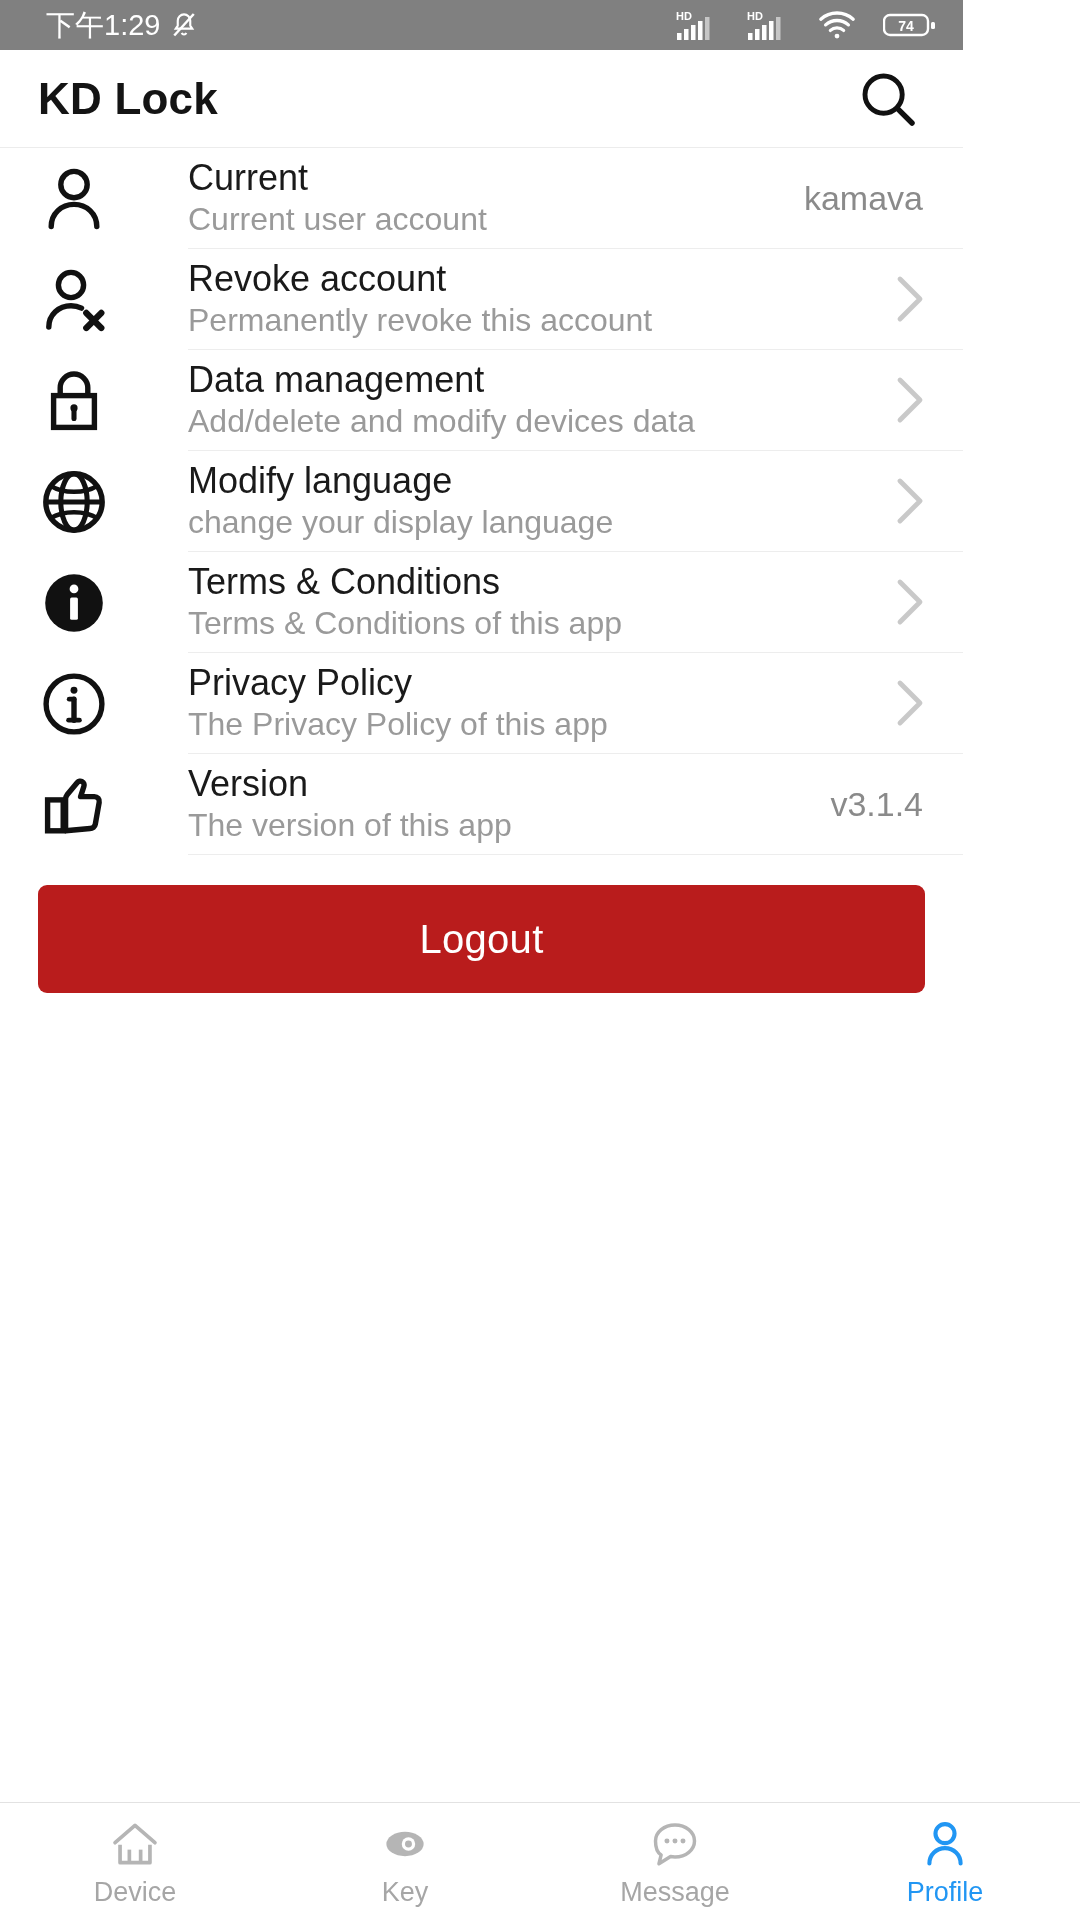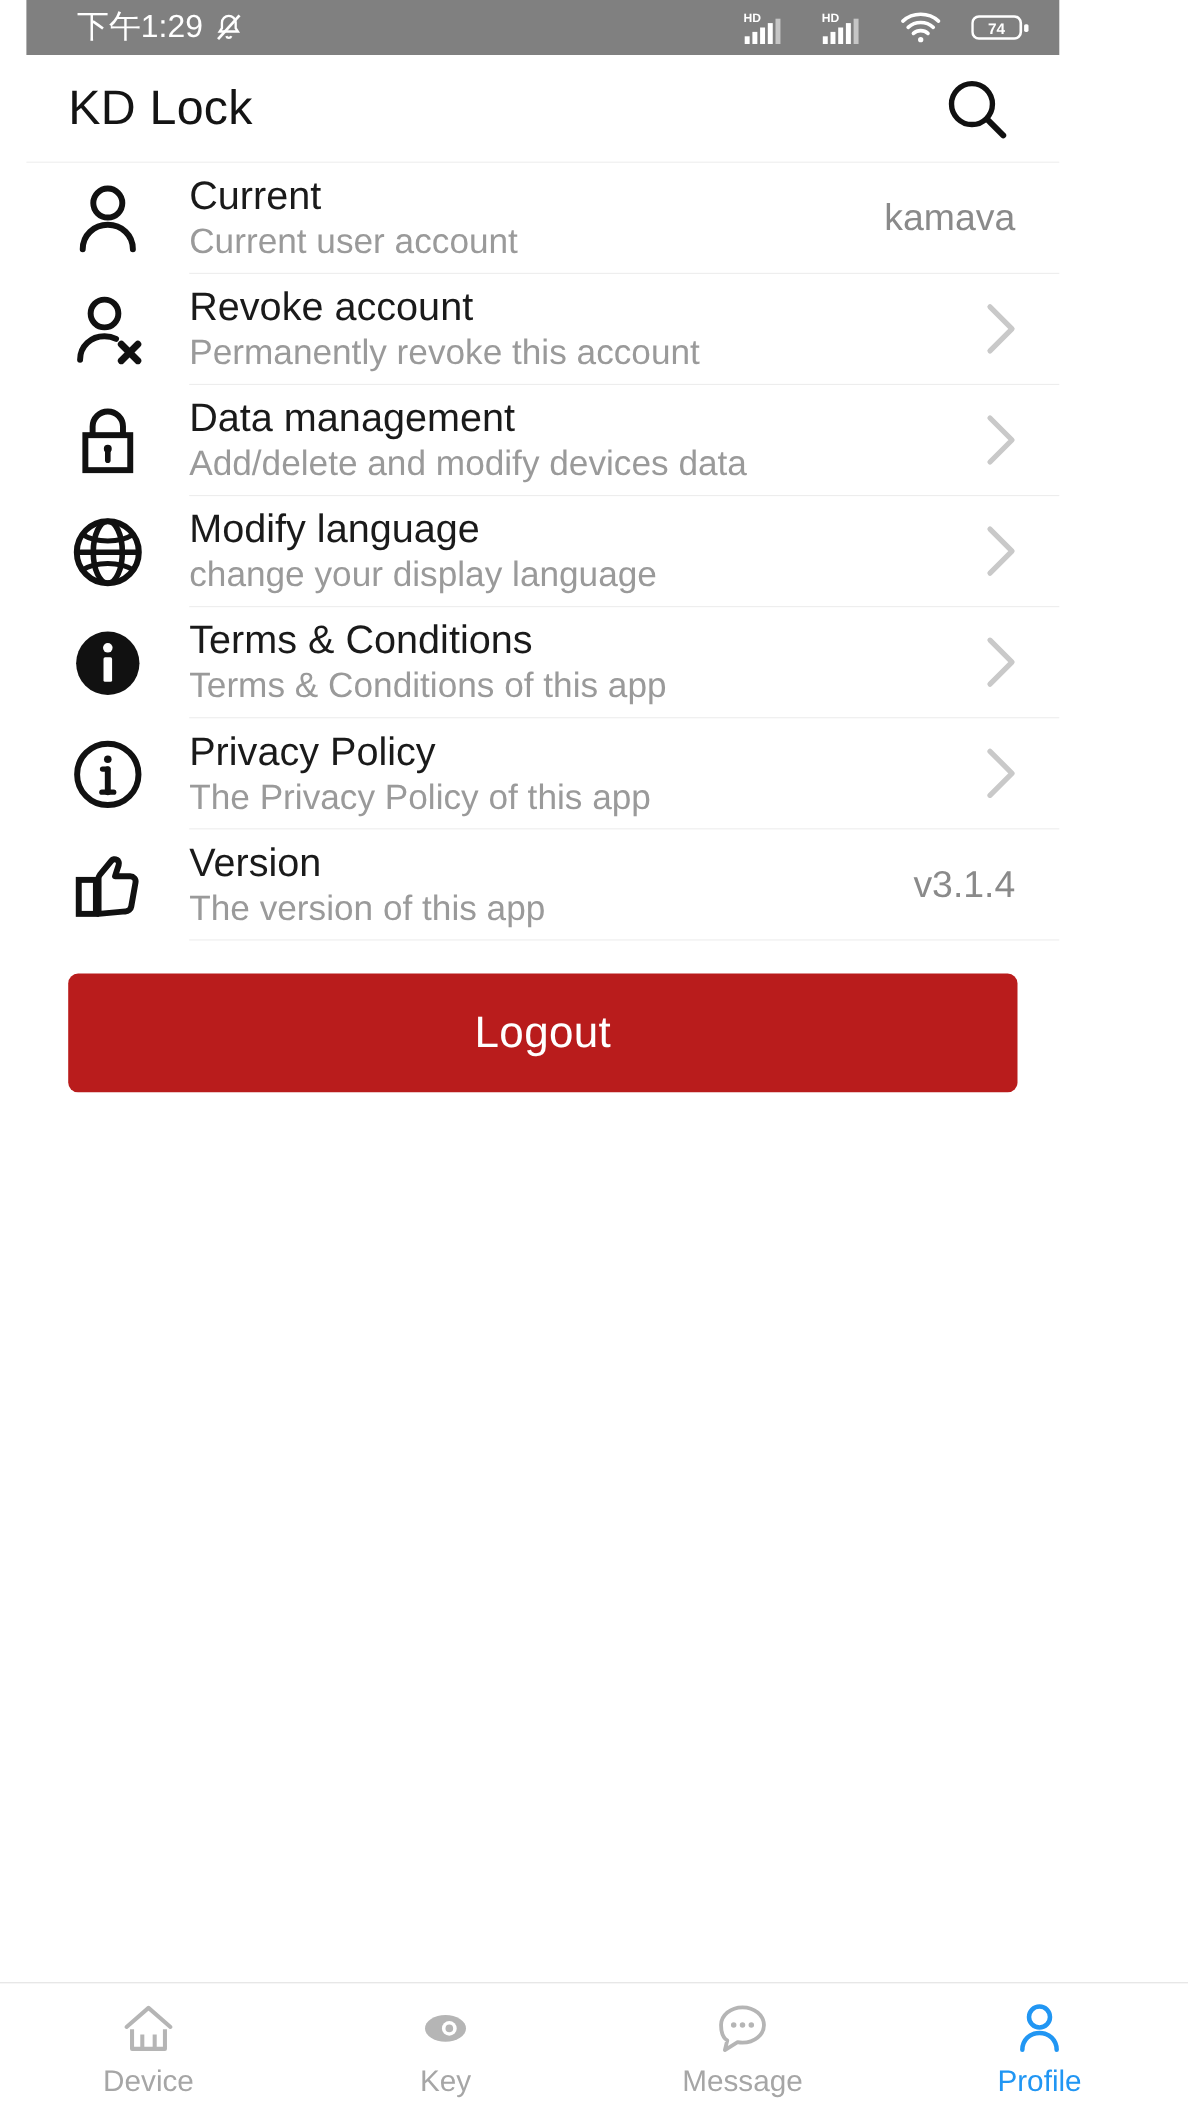--- a/index.html
+++ b/index.html
@@ -2,46 +2,46 @@
 <html><head>
 <meta charset="utf-8">
 <style>
   * { margin:0; padding:0; box-sizing:border-box; }
   html, body {
     width:1080px; height:1920px;
     background:#ffffff;
     font-family:"Liberation Sans", sans-serif;
     overflow:hidden;
   }
-  #screen { position:relative; width:963px; height:1920px; background:#fff;padding-left:24px; }
+  #screen { position:relative; width:963px; height:1920px; background:#fff; }
 
   
   .statusbar {
     height:50px; background:#808080; color:#fff;
     display:flex; align-items:center; justify-content:space-between;
     padding:0 26px 0 46px;
   }
   .sb-left { display:flex; align-items:center; gap:9px; }
   .sb-time { font-size:29px; letter-spacing:0px; line-height:1; font-weight:400; }
   .sb-right { display:flex; align-items:center; gap:27px; }
   .sb-icon { display:flex; align-items:flex-end; }
 
   
   .appbar {
     height:98px; background:#fff;
     display:flex; align-items:center; justify-content:space-between;
     padding:0 40px 0 38px;
     border-bottom:1px solid #ececec;
   }
-  .app-title { font-size:44px; color:#141414; font-weight:400; letter-spacing:0.2px; }
+  .app-title { font-size:44px; color:#141414; font-weight:700; letter-spacing:0.2px; }
   .search-btn { width:70px; height:70px; display:flex; align-items:center; justify-content:center; }
 
   
   .list { background:#fff; }
-  .row { display:flex; align-items:stretch; height:101px; position:relative; }
+  .row { display:flex; align-items:stretch; height:101px; position:relative;gap:40px; }
   .row-icon {
     width:148px; min-width:148px;
     display:flex; align-items:center; justify-content:center;
   }
   .row-body {
     flex:1; display:flex; align-items:center; justify-content:space-between;
     padding-right:36px;
     border-bottom:1px solid #ededed;
   }
   .row:last-child .row-body { border-bottom:1px solid #ededed; }

